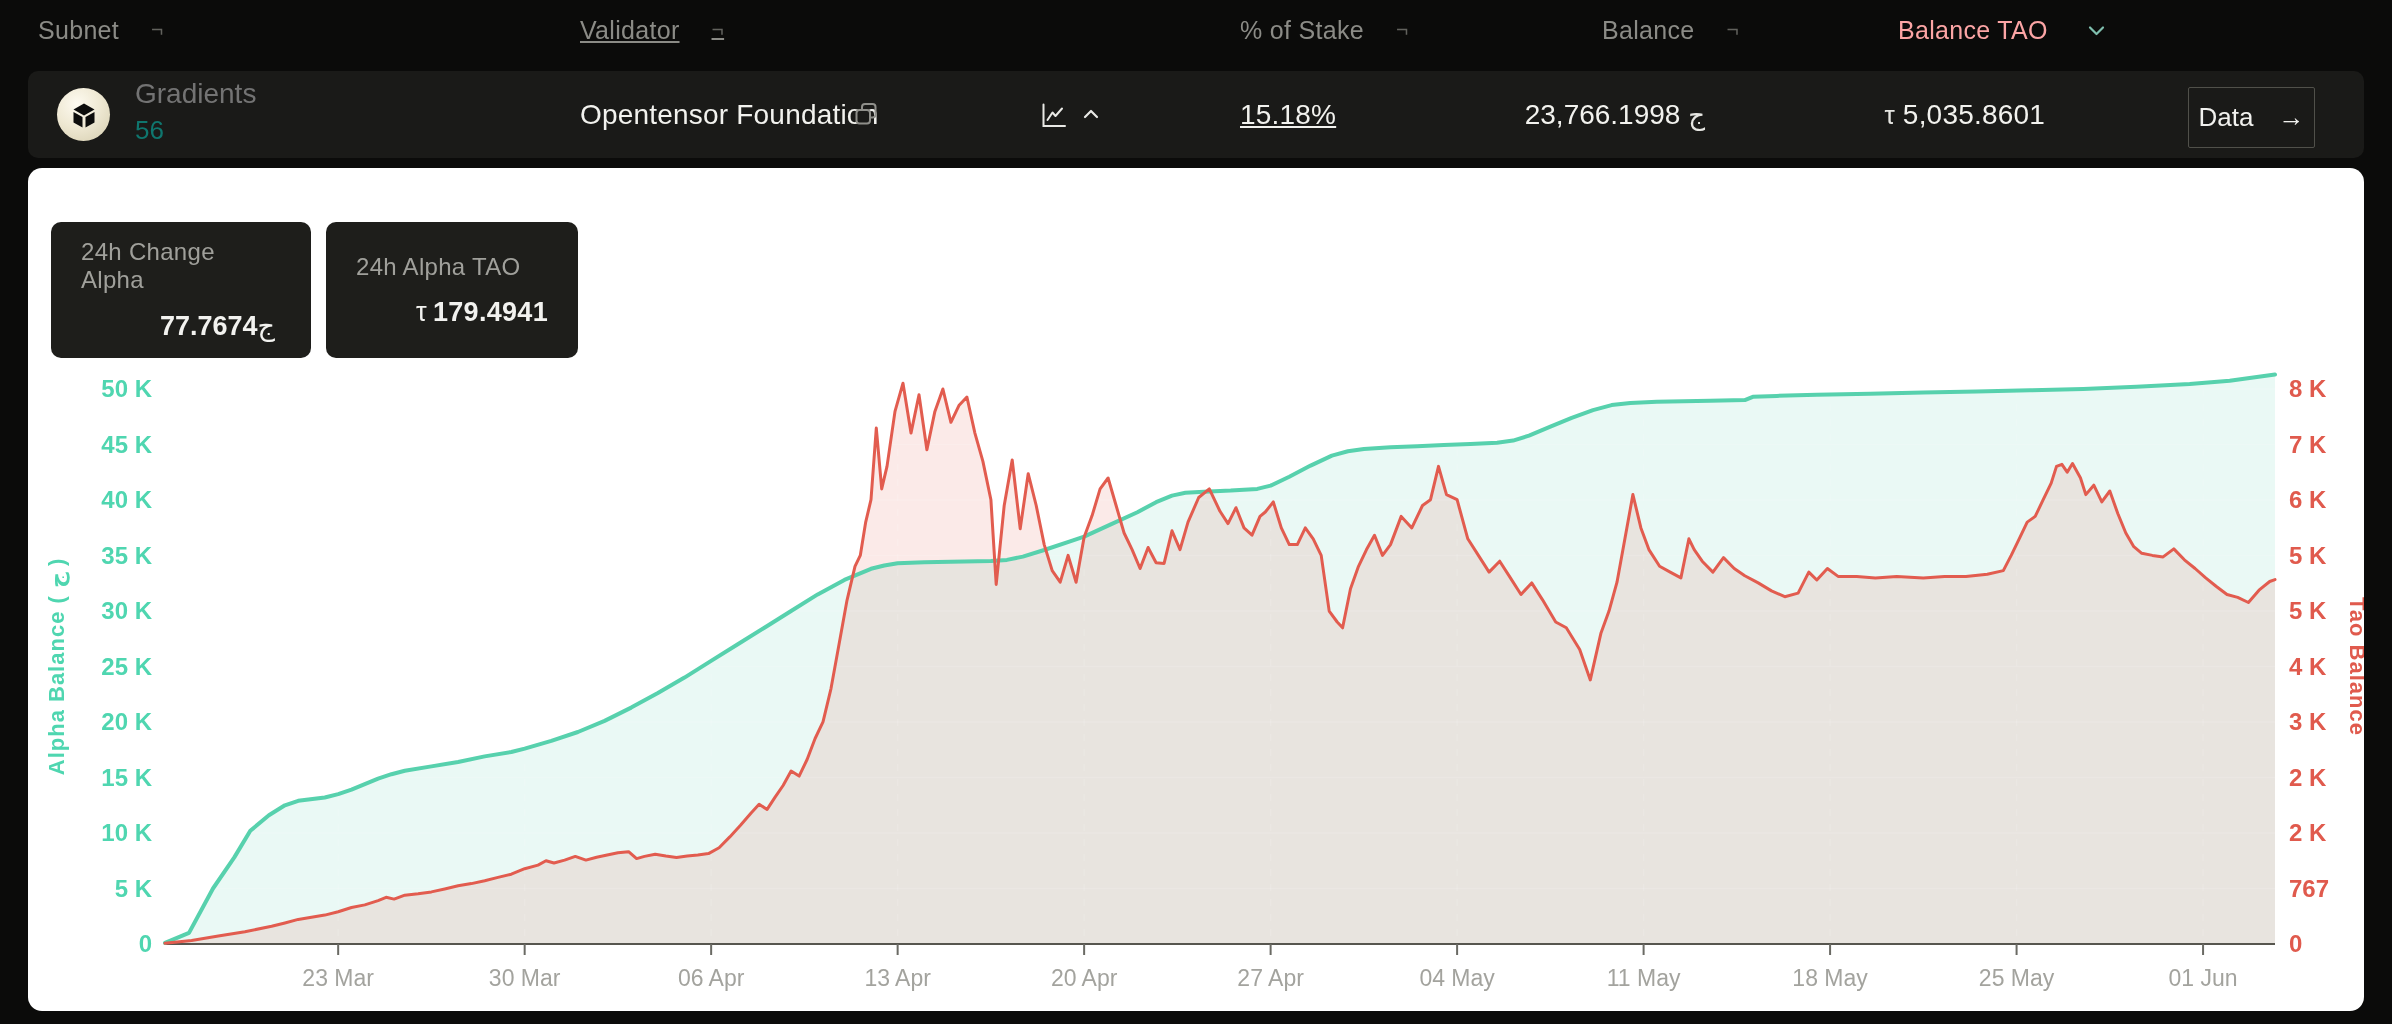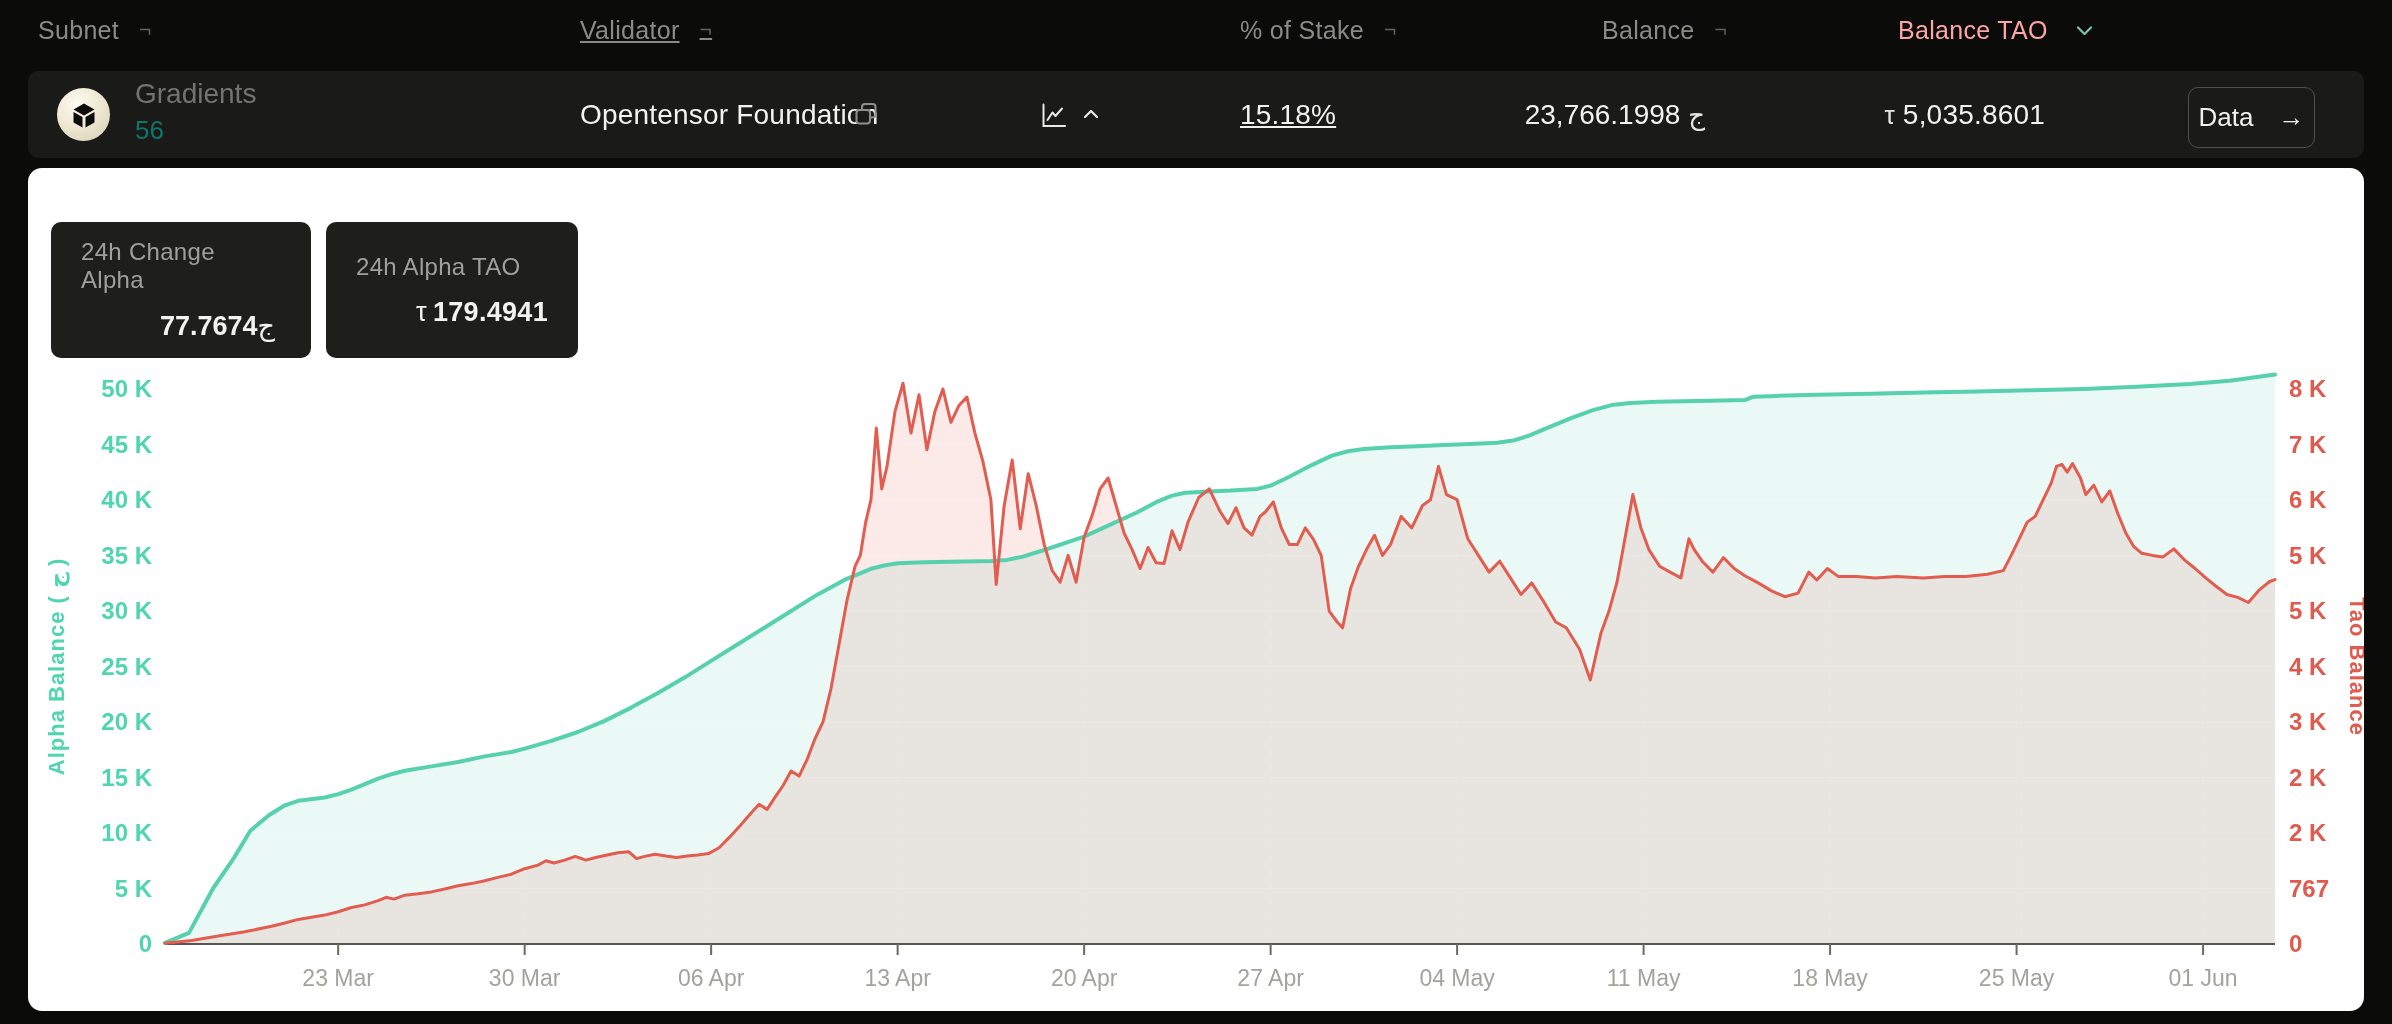--- a/index.html
+++ b/index.html
@@ -1,31 +1,31 @@
 <!DOCTYPE html>
 <html><head>
 <meta charset="utf-8">
 <style>
   html,body{margin:0;padding:0;background:#0b0b0a;}
   #app{position:relative;width:2392px;height:1024px;background:#0b0b0a;overflow:hidden;
        font-family:"Liberation Sans","DejaVu Sans",sans-serif;color:#ececе8;}
   .abs{position:absolute;}
   
-  .col-head{display:inline-flex;align-items:center;gap:20px;font-size:25px;color:#8b8b86;font-weight:500;letter-spacing:.3px;}
+  .col-head{display:inline-flex;align-items:center;gap:32px;font-size:25px;color:#8b8b86;font-weight:500;letter-spacing:.3px;}
   .sort-glyph{font-size:21px;color:#62625d;transform:translateY(-2px);}
   .col-head.accent{color:#fca5a5;}
   
   .row-card{left:28px;top:71px;width:2336px;height:87px;background:#1a1a18;border-radius:10px;}
   .subnet-icon{left:57px;top:88px;width:53px;height:53px;border-radius:50%;
     background:radial-gradient(circle at 38% 30%, #fdfaf0 0%, #efe9d4 45%, #d5cdae 100%);
     display:flex;align-items:center;justify-content:center;}
   .t-main{font-size:28px;font-weight:500;color:#737373;}
   .t-sub{font-size:26px;color:#0f766e;}
   .t-val{font-size:28px;font-weight:500;color:#f2f2ee;letter-spacing:.2px;}
-  .data-btn{left:2188px;top:87px;width:125px;height:59px;border:1.5px solid #50504a;border-radius:10px;
+  .data-btn{left:2188px;top:87px;width:125px;height:59px;border:1.5px solid #50504a;border-radius:2px;
     background:transparent;display:flex;align-items:center;justify-content:center;gap:25px;
     font-size:26px;color:#f1f1ee;cursor:pointer;}
   
   .panel{left:28px;top:168px;width:2336px;height:843px;background:#ffffff;border-radius:14px;}
   .stat-card{position:absolute;top:54px;height:136px;background:#1e1e1b;border-radius:10px;
     display:flex;flex-direction:column;justify-content:center;padding:0 30px;box-sizing:border-box;}
   .stat-card .lbl{font-size:24px;color:#a0a09b;letter-spacing:.3px;margin-bottom:16px;}
   .stat-card .val{font-size:27px;font-weight:600;color:#f2f2ef;align-self:flex-end;letter-spacing:.3px;}
   .stat-card .sym{font-weight:400;margin-right:6px;}
   svg text{font-family:"Liberation Sans","DejaVu Sans",sans-serif;}

